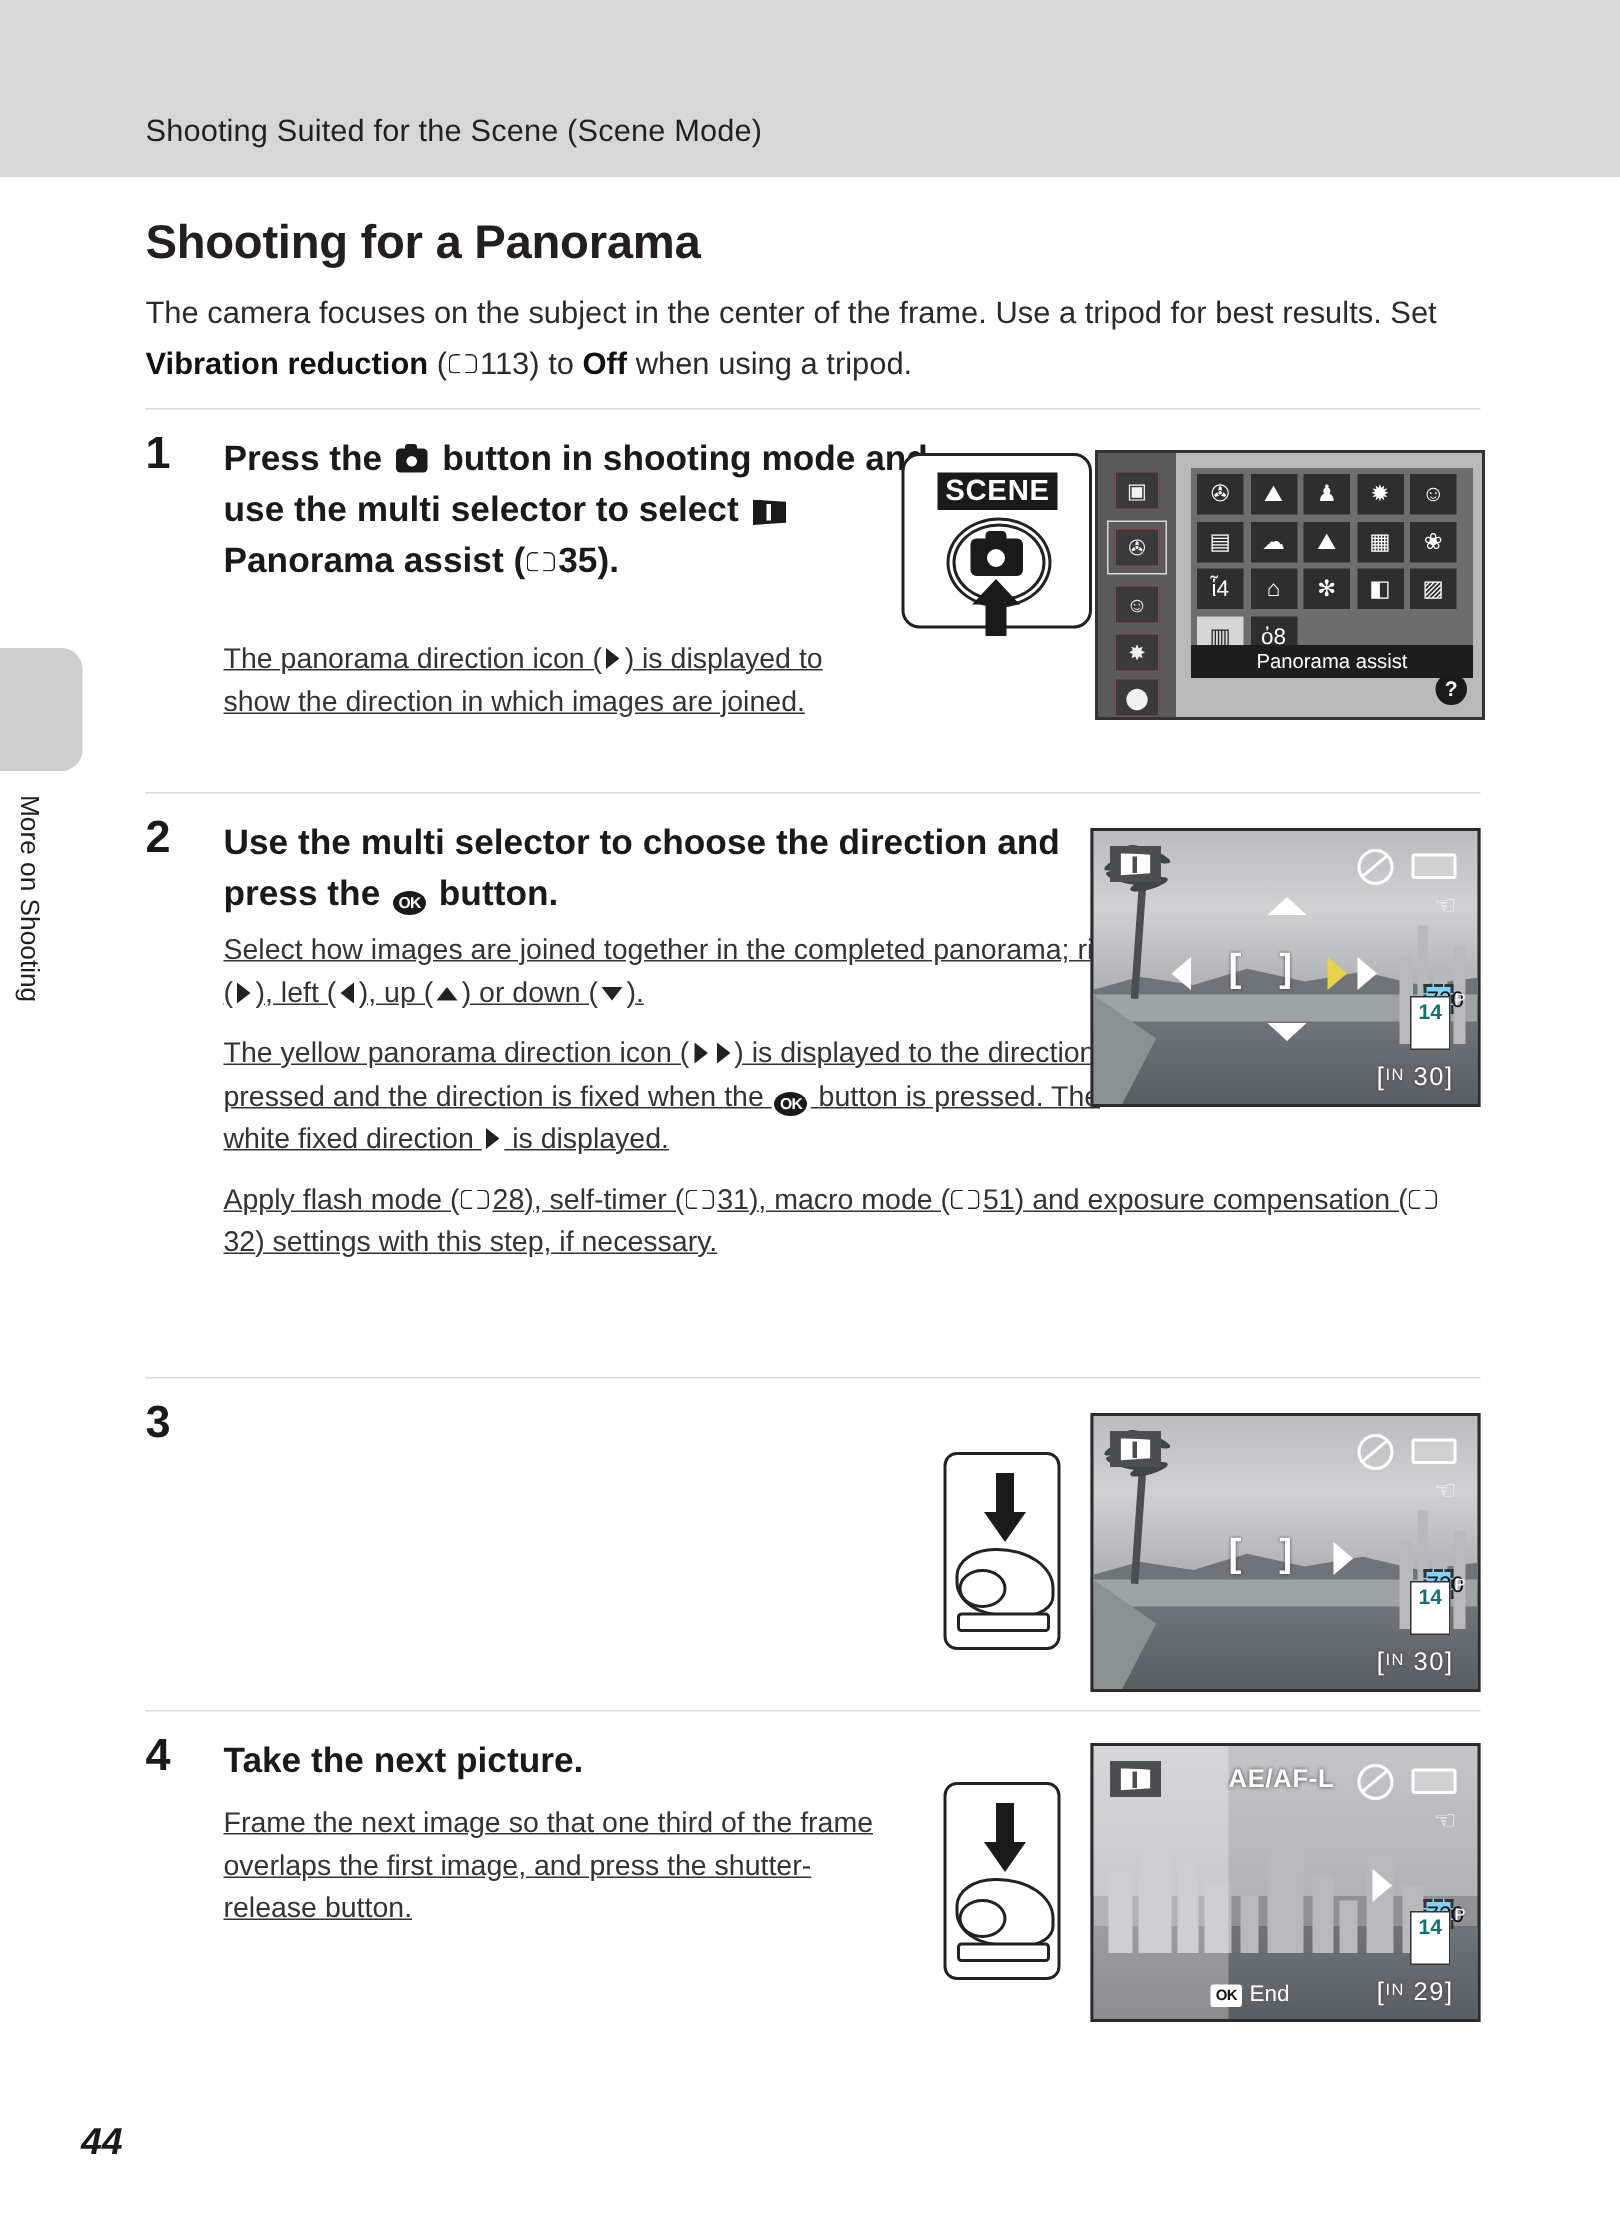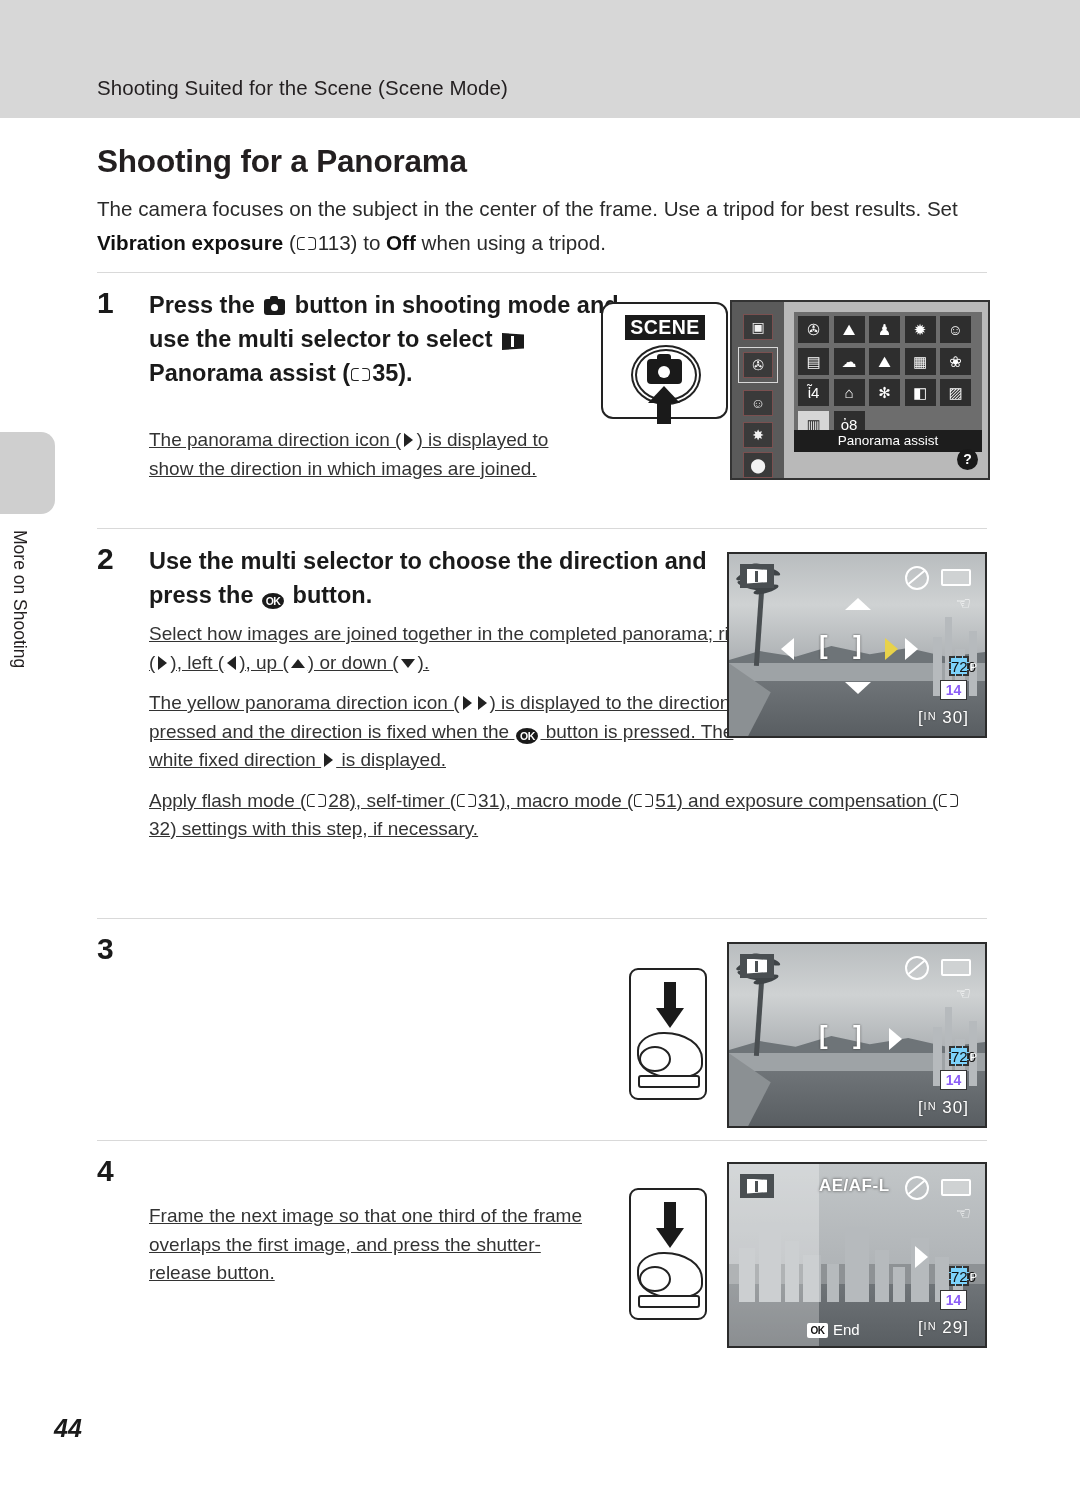--- a/index.html
+++ b/index.html
@@ -274,22 +274,22 @@
 
   .focus-brk{position:absolute;color:#fff;font-size:26px;font-weight:bold;letter-spacing:9px;
     text-shadow:0 0 2px #333;}
   .mov720{
     position:absolute;right:16px;bottom:60px;width:20px;height:20px;
     background:#7dd3fc;border:2px dashed #333;color:#111;
     font-size:15px;font-weight:normal;text-align:center;line-height:18px;box-sizing:border-box;
   }
   .movp{position:absolute;right:8px;bottom:63px;color:#fff;font-size:11px;}
   .img14{
-    position:absolute;right:18px;bottom:36px;width:27px;height:20px;
-    background:#fff;border:1.6px solid #333;color:#8b5cf6;
+    position:absolute;right:18px;bottom:36px;width:27px;height:36px;
+    background:#fff;border:1.6px solid #333;color:#0f766e;
     font-size:14px;font-weight:bold;text-align:center;line-height:18px;box-sizing:border-box;
   }
   .shots{
     position:absolute;right:16px;bottom:8px;color:#fff;font-size:17px;letter-spacing:1px;
     text-shadow:0 0 2px #3a3a3a;
   }
   .shots small{font-size:11px;vertical-align:3px;}
   .ael{
     position:absolute;left:90px;top:12px;color:#fff;font-size:17px;font-weight:bold;
     letter-spacing:.5px;text-shadow:0 0 3px #444;
@@ -342,21 +342,21 @@
 <div class="header-title">Shooting Suited for the Scene (Scene Mode)</div>
 
 <div class="side-tab"></div>
 <div class="side-label">More on Shooting</div>
 
 <div class="page">
 
   <div class="h1">Shooting for a Panorama</div>
 
   <div class="intro">
-    <span>The camera focuses on the subject in the center of the frame. Use a tripod for best results. Set </span><b>Vibration exposure</b><span> (</span><span class="bk"></span><span>113</span><span>) to </span><b>Off</b><span> when using a tripod.</span>
+    <span>The camera focuses on the subject in the center of the frame. Use a tripod for best results. Set </span><b>Vibration reduction</b><span> (</span><span class="bk"></span><span>113</span><span>) to </span><b>Off</b><span> when using a tripod.</span>
   </div>
 
   <div class="rule" style="top:154px"></div>
 
   <div class="step" style="top:168px;height:230px">
     <div class="step-num">1</div>
     <div class="step-head" style="width:470px">
       <span>Press the </span><span class="camg"></span><span> button in shooting mode and use the multi selector to select </span><span class="pang"></span><span>Panorama assist</span><span> (</span><span class="bk"></span><span>35</span><span>).</span>
     </div>
     <div class="step-body" style="top:140px;width:420px">
@@ -515,20 +515,21 @@
       <div class="movp">P</div>
       <div class="img14"><span>14</span></div>
       <div class="shots">[<small>IN</small>&nbsp;<span>30</span>]</div>
     </div>
   </div>
 
   <div class="rule" style="top:1022px"></div>
 
   <div class="step" style="top:1036px;height:240px">
     <div class="step-num">4</div>
+    <div class="step-head" style="width:420px">Take the next picture.</div>
     <div class="step-body" style="top:48px;width:450px">
       <p>Frame the next image so that one third of the frame overlaps the first image, and press the shutter-release button.</p>
     </div>
 
     <div class="press" style="left:532px;top:34px">
       <div class="press-arrow"></div>
       <div class="press-hand"></div>
       <div class="press-thumb"></div>
       <div class="press-btn"></div>
     </div>

